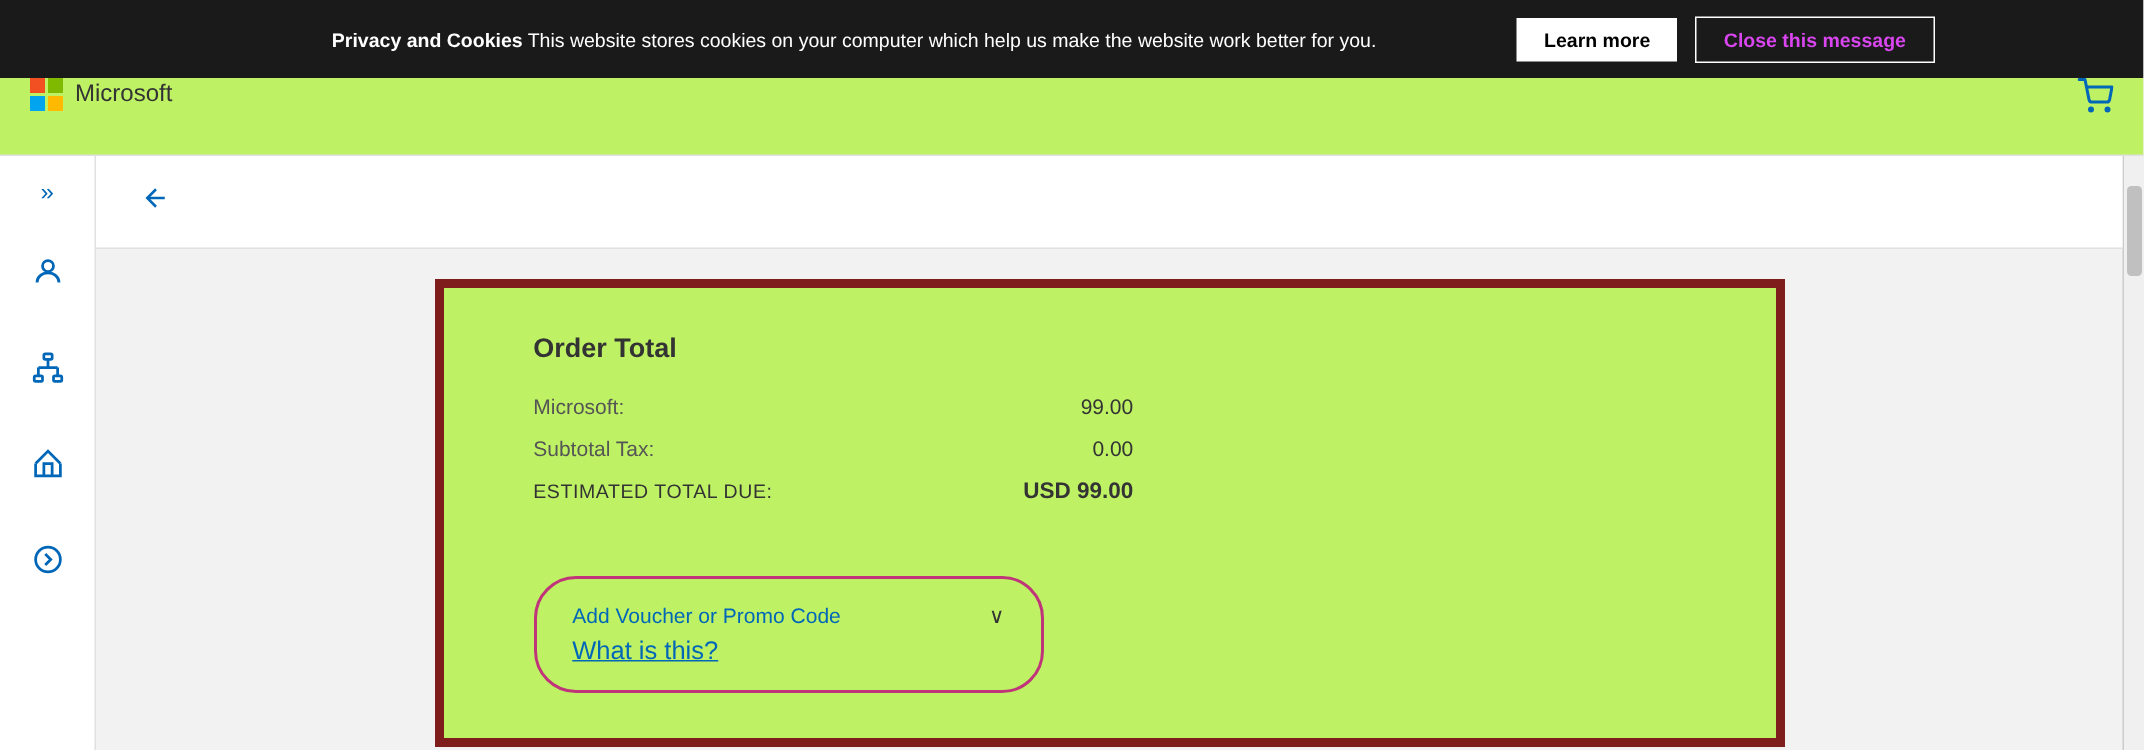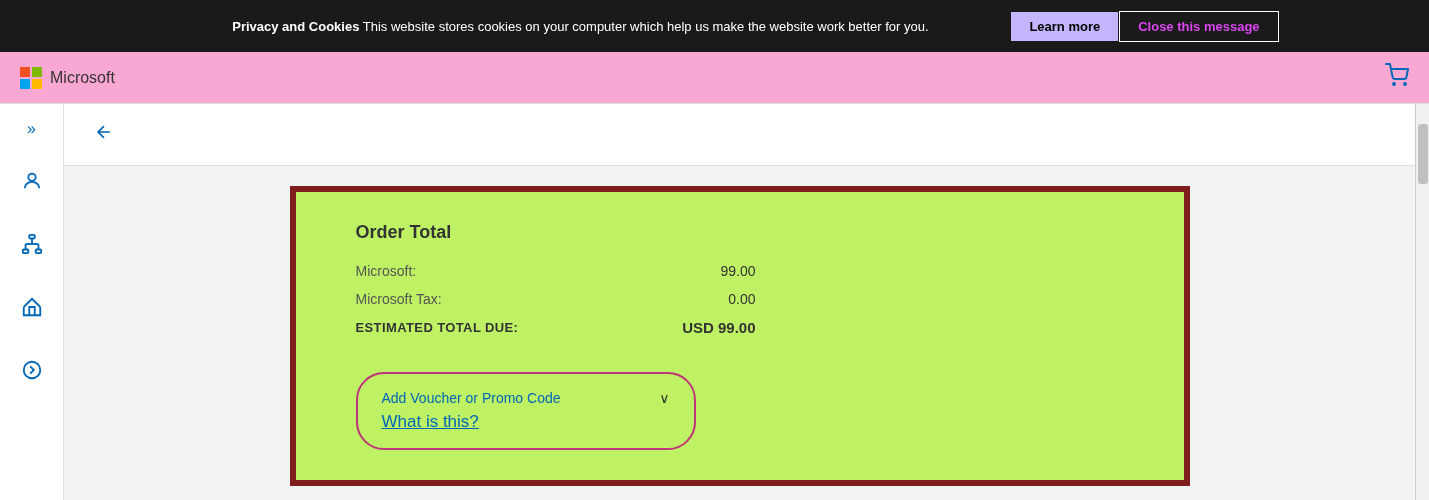--- a/index.html
+++ b/index.html
@@ -7,27 +7,27 @@
 
     
     .cookie-banner {
       background: #1a1a1a;
       color: #fff;
       display: flex;
       align-items: center;
       justify-content: center;
       padding: 10px 20px;
       font-size: 13px;
-      gap: 1px;
+      gap: 12px;
       min-height: 52px;
     }
     .cookie-banner-text { flex: 1; text-align: center; max-width: 860px; }
     .cookie-banner-text strong { font-weight: 700; }
     .btn-learn-more {
-      background: #c4b5fd;
+      background: #ffffff;
       color: #000;
       border: none;
       padding: 7px 18px;
       font-size: 13px;
       font-weight: 600;
       cursor: pointer;
       white-space: nowrap;
     }
     .btn-close-message {
       background: transparent;
@@ -35,24 +35,24 @@
       border: 1px solid #fff;
       padding: 7px 18px;
       font-size: 13px;
       font-weight: 600;
       cursor: pointer;
       white-space: nowrap;
     }
 
     
     .top-nav {
-      background: #f9a8d4;
+      background: #bef264;
       border-bottom: 1px solid #e0e0e0;
       display: flex;
-      align-items: center;
+      align-items: flex-start;
       justify-content: space-between;
       padding: 0 20px;
       height: 52px;
     }
     .microsoft-logo {
       display: flex;
       align-items: center;
       gap: 8px;
       font-size: 16px;
       font-weight: 400;
@@ -166,34 +166,34 @@
     .order-row-value { color: #333; }
     .order-total-row {
       display: flex;
       align-items: center;
       margin-top: 4px;
       margin-bottom: 20px;
       font-size: 14px;
       max-width: 400px;
     }
     .order-total-label {
-      font-weight: 700;
+      font-weight: 400;
       color: #333;
       letter-spacing: 0.03em;
       text-transform: uppercase;
       font-size: 13px;
     }
     .order-total-value {
       font-weight: 700;
       color: #333;
       font-size: 15px;
       margin-left: auto;
     }
     .voucher-section {
-      margin-top: 16px;
+      margin-top: 28px;
       border: 2px solid #c0357a;
       border-radius: 28px;
       padding: 16px 24px;
       display: inline-block;
       min-width: 340px;
       position: relative;
     }
     .voucher-row {
       display: flex;
       align-items: center;
@@ -319,21 +319,21 @@
       <div class="order-card">
 
         <div class="order-total-title">Order Total</div>
 
         <div class="order-row">
           <span class="order-row-label">Microsoft:</span>
           <span class="order-row-value">99.00</span>
         </div>
 
         <div class="order-row">
-          <span class="order-row-label">Microsoft Tax:</span>
+          <span class="order-row-label">Subtotal Tax:</span>
           <span class="order-row-value">0.00</span>
         </div>
 
         <div class="order-total-row">
           <span class="order-total-label">ESTIMATED TOTAL DUE:</span>
           <span class="order-total-value">USD 99.00</span>
         </div>
 
         <div class="voucher-section">
           <div class="voucher-row">

